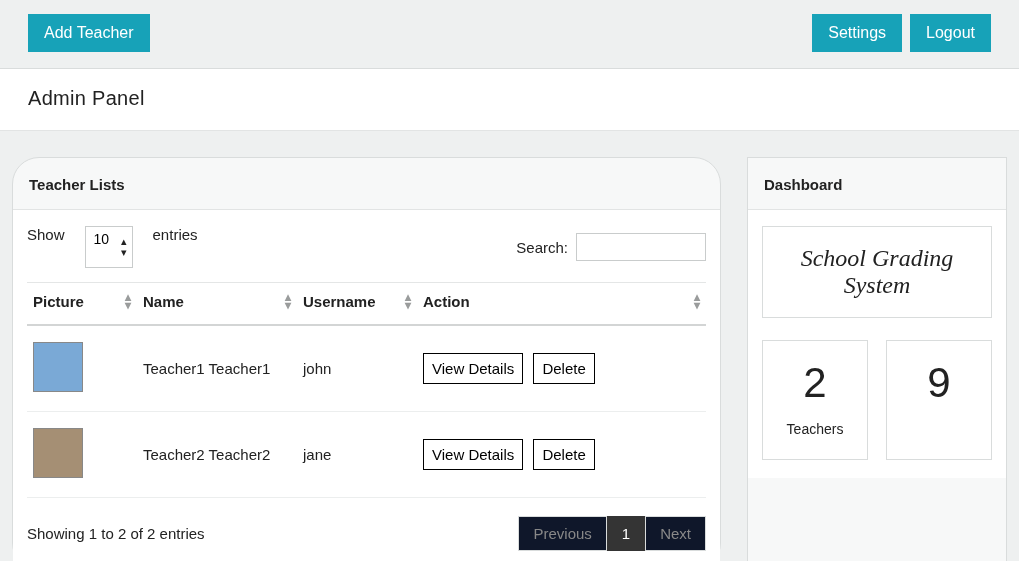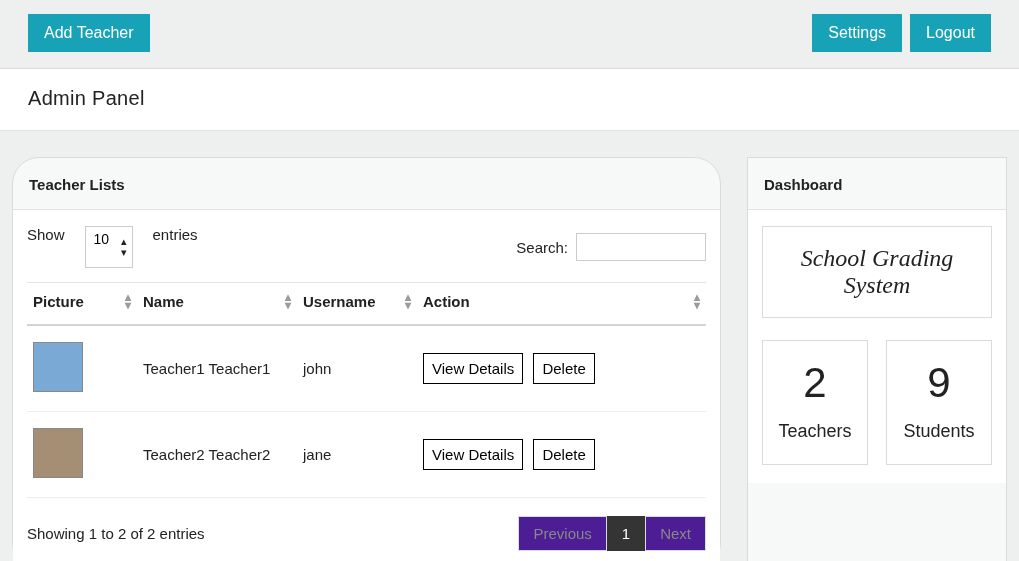--- a/index.html
+++ b/index.html
@@ -145,21 +145,21 @@
     display: flex;
     justify-content: space-between;
     align-items: center;
     margin-top: 18px;
     font-size: 15px;
   }
   .pager { display: flex; }
   .pager .pg {
     border: 1px solid #d9dcdc;
     padding: 8px 14px;
-    background: #4c1d95;
+    background: #0f172a;
     color: #888;
     cursor: pointer;
     font-size: 15px;
   }
   .pager .pg.active {
     background: #343434;
     border-color: #343434;
     color: #fff;
   }
   
@@ -178,21 +178,21 @@
     flex: 1;
     border: 1px solid #d9dcdc;
     text-align: center;
     padding: 18px 8px 22px 8px;
   }
   .stat .num {
     font-size: 42px;
     font-weight: 400;
     margin-bottom: 14px;
   }
-  .stat .lbl { font-size: 18px; }
+  .stat .lbl { font-size: 14px; }
 </style>
 </head>
 <body>
 
 <div class="topbar">
   <button class="btn-teal">Add Teacher</button>
   <div class="topbar-right">
     <button class="btn-teal">Settings</button>
     <button class="btn-teal">Logout</button>
   </div>
@@ -296,19 +296,18 @@
     <div class="card-header">Dashboard</div>
     <div class="card-body">
       <div class="brand">School Grading System</div>
       <div class="stats">
         <div class="stat">
           <div class="num">2</div>
           <div class="lbl">Teachers</div>
         </div>
         <div class="stat">
           <div class="num">9</div>
-          <div class="lbl">Students</div>
         </div>
       </div>
     </div>
   </div>
 
 </div>
 
 </body></html>

